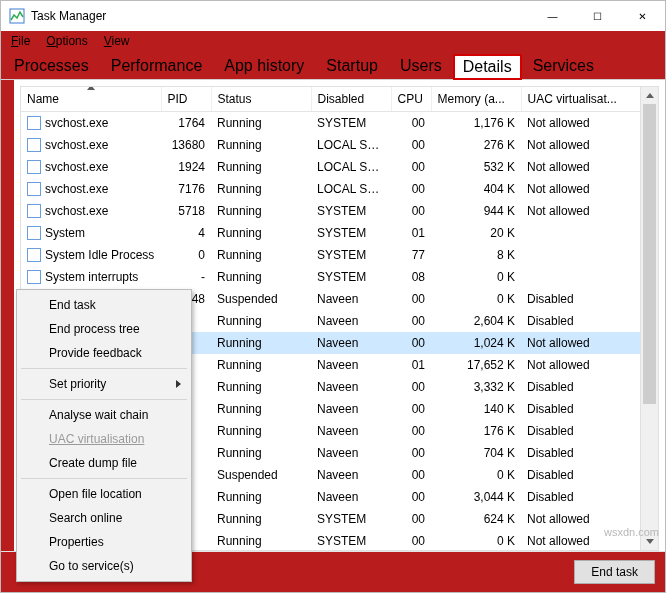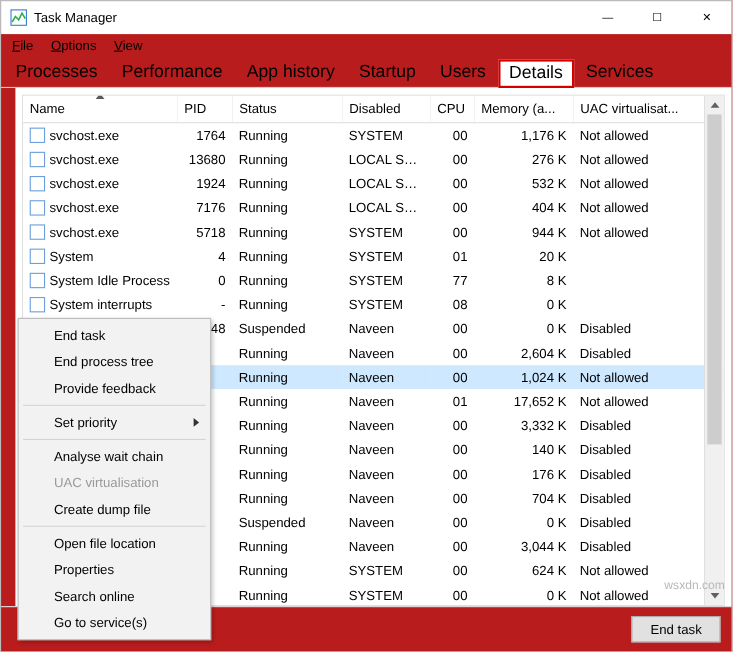--- a/index.html
+++ b/index.html
@@ -151,21 +151,21 @@
     background: #f2f2f2;
     border: 1px solid #bcbcbc;
     box-shadow: 2px 2px 4px rgba(0,0,0,0.25);
     padding: 3px 2px;
   }
   .ctx .item {
     padding: 5px 22px 5px 30px;
     font-size: 12px;
     position: relative;
   }
-  .ctx .item.disabled { color: #9a9a9a; }
+  .ctx .item.disabled { color: #9a9a9a; text-decoration: underline; }
   .ctx .sep {
     height: 1px;
     background: #d5d5d5;
     margin: 3px 2px;
   }
   .ctx .item .sub {
     position: absolute;
     right: 8px;
     top: 50%;
     margin-top:-4px;
@@ -488,19 +488,19 @@
     <div class="item">End process tree</div>
     <div class="item">Provide feedback</div>
     <div class="sep"></div>
     <div class="item"><span>Set priority</span><span class="sub"></span></div>
     <div class="sep"></div>
     <div class="item">Analyse wait chain</div>
     <div class="item disabled">UAC virtualisation</div>
     <div class="item">Create dump file</div>
     <div class="sep"></div>
     <div class="item">Open file location</div>
+    <div class="item">Search online</div>
     <div class="item">Properties</div>
-    <div class="item">Search online</div>
     <div class="item">Go to service(s)</div>
   </div>
 
   <div class="watermark">wsxdn.com</div>
 </div>
 
 </body></html>

